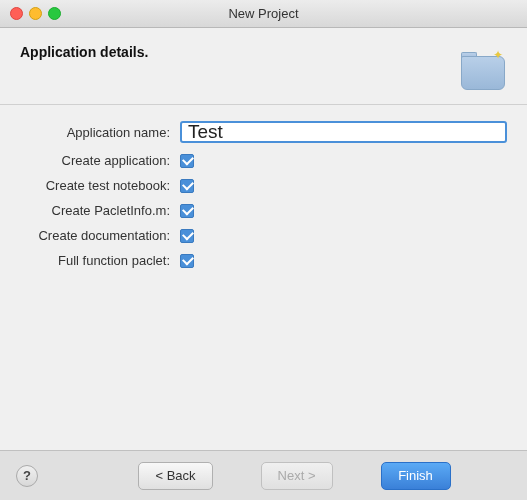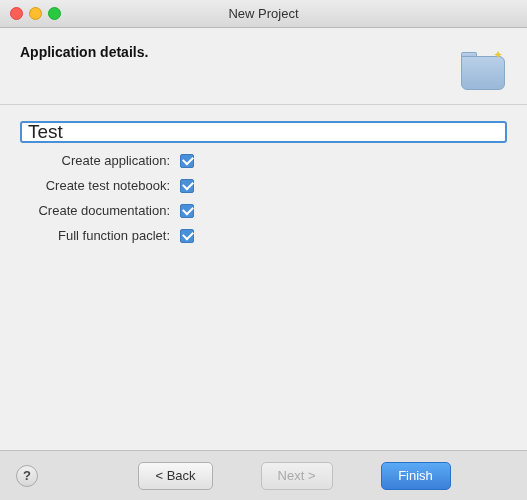--- a/index.html
+++ b/index.html
@@ -280,37 +280,44 @@
     <div class="header-icon">
       <div class="folder-icon-tab"></div>
       <div class="folder-icon-shape"></div>
       <div class="folder-sparkle">✦</div>
     </div>
   </div>
 
   <div class="form-section">
 
     <div class="form-row">
+      <label class="form-label">Application name:</label>
       <input type="text" class="form-input-text" value="Test" style="">
     </div>
 
     <div class="form-row">
       <label class="form-label">Create application:</label>
       <div class="checkbox-wrapper">
         <input type="checkbox" class="form-checkbox" checked="" style="">
       </div>
     </div>
 
     <div class="form-row">
       <label class="form-label">Create test notebook:</label>
       <div class="checkbox-wrapper">
         <input type="checkbox" class="form-checkbox" checked="" style="">
       </div>
     </div>
 
+    <div class="form-row">
+      <label class="form-label">Create PacletInfo.m:</label>
+      <div class="checkbox-wrapper">
+        <input type="checkbox" class="form-checkbox" checked="" style="">
+      </div>
+    </div>
 
     <div class="form-row">
       <label class="form-label">Create documentation:</label>
       <div class="checkbox-wrapper">
         <input type="checkbox" class="form-checkbox" checked="" style="">
       </div>
     </div>
 
     <div class="form-row">
       <label class="form-label">Full function paclet:</label>

